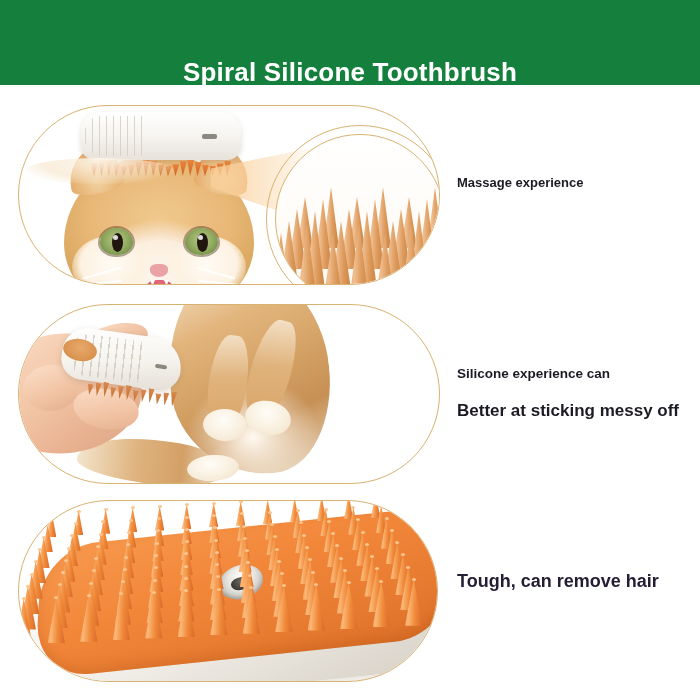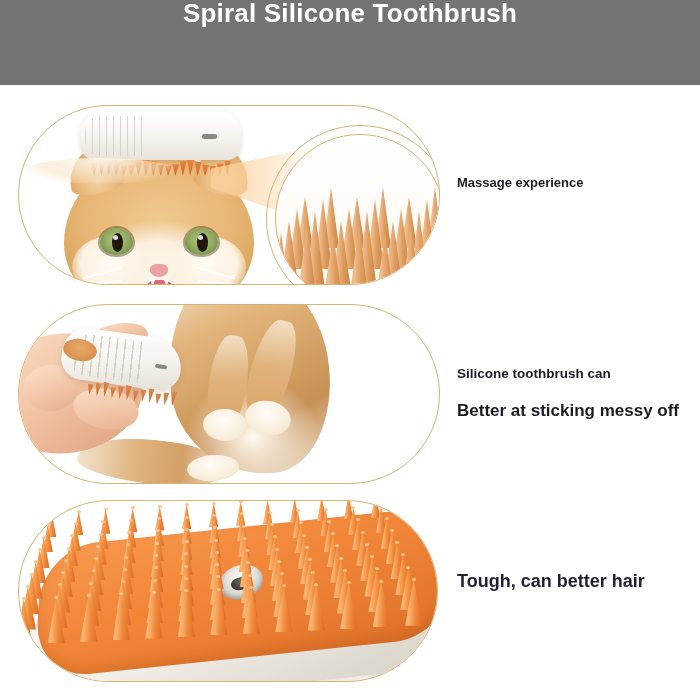--- a/index.html
+++ b/index.html
@@ -8,22 +8,22 @@
     background:#ffffff;
     font-family:"Liberation Sans",sans-serif;
     overflow:hidden;
     position:relative;
   }
   #page{position:relative;width:700px;height:700px;overflow:hidden;background:#fff;}
 
   
   .header{
     position:absolute;left:0;top:0;width:700px;height:85px;
-    background:#737373;
-    display:flex;align-items:flex-start;justify-content:center;
+    background:#15803d;
+    display:flex;align-items:flex-end;justify-content:center;
   }
   .header-title{
     color:#ffffff;font-size:26px;font-weight:bold;
     letter-spacing:.2px;line-height:1;
     font-family:"Liberation Sans",sans-serif;
   }
 
   
   .panel{
     position:absolute;
@@ -410,21 +410,21 @@
             <div class="p2-tooth" style="left: 68.4px; height: 11px;"></div>
             <div class="p2-tooth" style="left: 76px; height: 13px;"></div>
             <div class="p2-tooth" style="left: 83.6px; height: 15px;"></div>
           </div>
       </div>
       <div class="thumb-patch"></div>
     </div>
   </div>
 
   <div class="txt-block block-2">
-    <div class="txt-line t2a">Silicone toothbrush can</div>
+    <div class="txt-line t2a">Silicone experience can</div>
     <div class="txt-line t2b">Better at sticking messy off</div>
   </div>
 
   <div class="panel panel-3">
     <div class="p3-art">
       <div class="p3-base"></div>
       <div class="p3-pad"></div>
       <div class="p3-spikes" id="p3-spikes">
           <div class="spike" style="width: 9.3px; height: 24.8px; left: 34px; top: 19.2px; z-index: 10;"></div>
           <div class="spike-tip" style="left: 36.6px; top: 18.2px; z-index: 10;"></div>
@@ -631,16 +631,16 @@
           <div class="spike" style="width: 17.5px; height: 46.8px; left: 392px; top: 86px; z-index: 17;"></div>
           <div class="spike-tip" style="left: 398.8px; top: 85px; z-index: 17;"></div>
         </div>
       <div class="p3-nozzle">
         <div class="p3-nozzle-hole"></div>
       </div>
     </div>
   </div>
 
   <div class="txt-block block-3">
-    <div class="txt-line t3b">Tough, can better hair</div>
+    <div class="txt-line t3b">Tough, can remove hair</div>
   </div>
 
 </div>
 
 </body></html>

